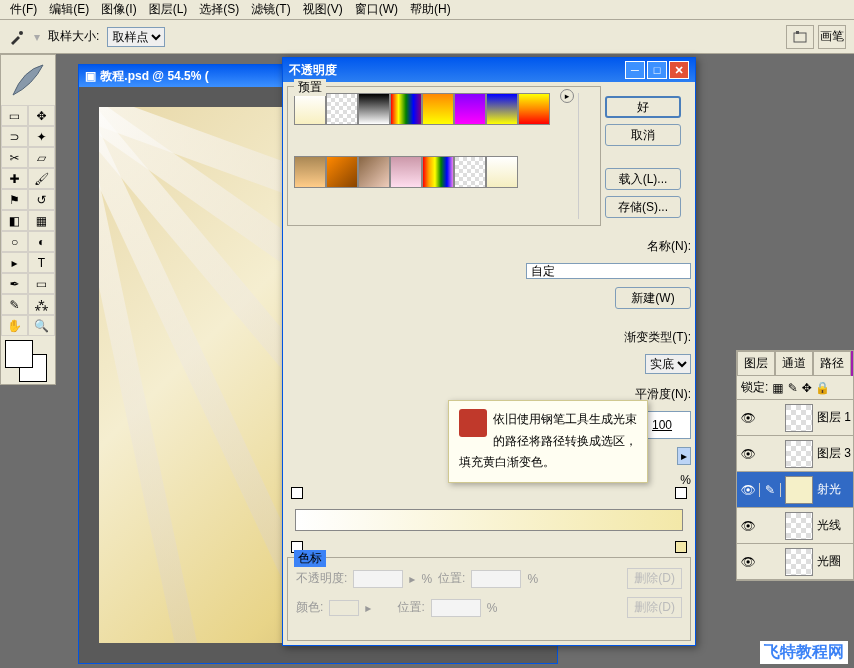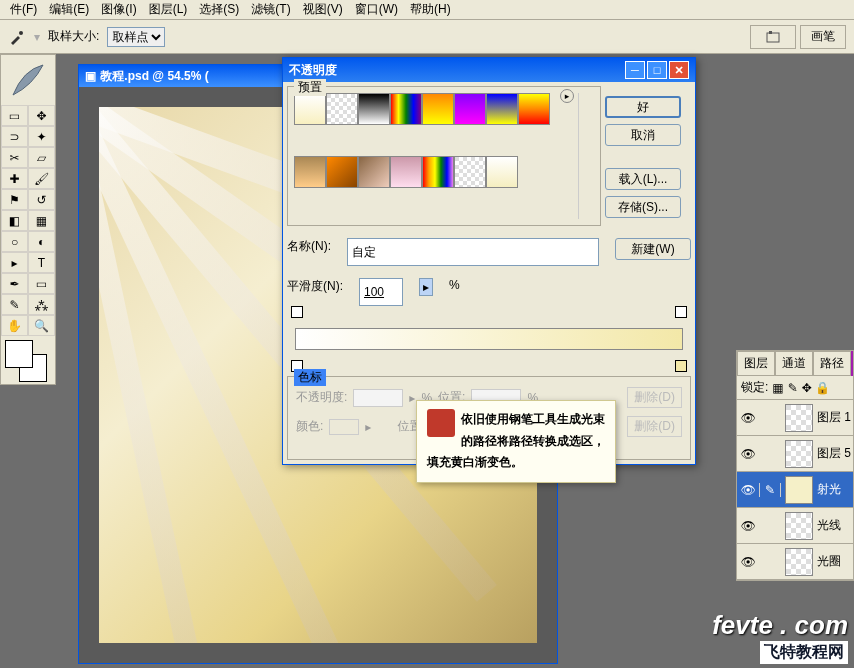--- a/index.html
+++ b/index.html
@@ -5,21 +5,21 @@
 * { box-sizing: border-box; margin: 0; padding: 0; font-family: "Microsoft YaHei", SimSun, sans-serif; font-size: 12px; }
 body { background: #6d6d6d; width: 854px; height: 668px; overflow: hidden; position: relative; }
 
 .menubar { background: #ece9d8; height: 20px; display: flex; align-items: center; padding: 0 4px; border-bottom: 1px solid #aca899; }
 .menubar span { padding: 13px 6px; cursor: default; }
 
 .toolbar { background: #ece9d8; height: 34px; display: flex; align-items: center; padding: 0 8px; border-bottom: 1px solid #aca899; gap: 8px; }
 .toolbar .eyedrop { width: 18px; height: 18px; }
 .toolbar select { height: 20px; font-size: 12px; border: 1px solid #7f9db9; }
 .toolbar .right { margin-left: auto; display: flex; gap: 4px; }
-.toolbar .right .ibtn { width: 46px; height: 24px; border: 1px solid #aca899; background: #ece9d8; display: flex; align-items: center; justify-content: center; }
+.toolbar .right .ibtn { width: 28px; height: 24px; border: 1px solid #aca899; background: #ece9d8; display: flex; align-items: center; justify-content: center; }
 
 .toolbox { position: absolute; left: 0; top: 54px; width: 56px; background: #ece9d8; border: 1px solid #aca899; }
 .toolbox .feather { height: 50px; display: flex; align-items: center; justify-content: center; }
 .toolbox .tools { display: grid; grid-template-columns: 1fr 1fr; }
 .toolbox .tool { width: 27px; height: 21px; border: 1px solid #d4d0c8; display: flex; align-items: center; justify-content: center; background: #ece9d8; }
 .toolbox .swatch { height: 48px; position: relative; }
 .toolbox .swatch .fg { position: absolute; left: 4px; top: 4px; width: 28px; height: 28px; background: #fff; border: 1px solid #000; }
 .toolbox .swatch .bg { position: absolute; left: 18px; top: 18px; width: 28px; height: 28px; background: #fff; border: 1px solid #000; }
 
 .doc-window { position: absolute; left: 78px; top: 64px; width: 480px; height: 600px; border: 1px solid #0054e3; }
@@ -40,57 +40,57 @@
 .presets .lbl { position: absolute; top: -8px; left: 6px; background: #ece9d8; padding: 0 4px; }
 .presets .swatches { display: flex; flex-wrap: wrap; gap: 0; width: 265px; }
 .presets .sw { width: 32px; height: 32px; border: 1px solid #888; }
 .presets .arrow { position: absolute; right: 26px; top: 2px; width: 14px; height: 14px; border: 1px solid #888; border-radius: 50%; display: flex; align-items: center; justify-content: center; font-size: 9px; }
 .presets .scroll { width: 16px; background: #ece9d8; border-left: 1px solid #ccc; margin-left: auto; }
 
 .btncol { position: absolute; right: 14px; top: 38px; display: flex; flex-direction: column; gap: 6px; }
 .pbtn { width: 76px; height: 22px; background: #ece9d8; border: 1px solid #7f9db9; border-radius: 3px; display: flex; align-items: center; justify-content: center; cursor: default; }
 .pbtn.primary { border: 2px solid #4a7ebb; }
 
-.row { display: flex; align-items: flex-start; gap: 16px; margin-top: 12px; }
+.row { display: flex; align-items: flex-end; gap: 8px; margin-top: 12px; flex-direction: column; }
 .row label { white-space: nowrap; }
 .row input[type=text] { height: 28px; border: 1px solid #7f9db9; padding: 0 4px; }
 .row select { height: 20px; border: 1px solid #7f9db9; }
 
 .gradbar-wrap { margin-top: 14px; position: relative; padding: 8px 8px; }
 .gradbar { height: 22px; border: 1px solid #888; background: linear-gradient(to right, #ffffff, #f3e8a8); position: relative; }
 .stop { position: absolute; width: 12px; height: 12px; background: #fff; border: 1px solid #000; }
 .stop.top { top: -14px; }
 .stop.bot { bottom: -14px; }
 
 .colorstops { border: 1px solid #aca899; padding: 10px 8px 14px 8px; margin-top: 18px; position: relative; }
 .colorstops .lbl { position: absolute; top: -8px; left: 6px; background: #3b82f6; padding: 0 4px; }
 .colorstops .crow { display: flex; align-items: center; gap: 6px; margin-bottom: 8px; color: #999; }
 .colorstops .crow .field { width: 50px; height: 18px; border: 1px solid #ccc; background: #f4f4f4; }
 .colorstops .crow .sw2 { width: 30px; height: 16px; border: 1px solid #ccc; }
 .colorstops .crow .dbtn { border: 1px solid #ccc; padding: 1px 6px; color: #bbb; margin-left: auto; }
 
-.tooltip { position: absolute; left: 416px; top: 400px; width: 200px; background: #fffef2; border: 1px solid #d0c890; padding: 8px 10px; box-shadow: 2px 2px 6px rgba(0,0,0,0.3); line-height: 1.8; font-weight: bold; }
+.tooltip { position: absolute; left: 448px; top: 400px; width: 200px; background: #fffef2; border: 1px solid #d0c890; padding: 8px 10px; box-shadow: 2px 2px 6px rgba(0,0,0,0.3); line-height: 1.8; }
 .tooltip .stamp { float: left; width: 28px; height: 28px; background: #c0392b; margin-right: 6px; border-radius: 3px; }
 
 .layers { position: absolute; right: 0; top: 350px; width: 118px; background: #ece9d8; border: 1px solid #aca899; }
 .layers .tabs { display: flex; background: #a21caf; }
 .layers .tab { padding: 3px 6px; border: 1px solid #aca899; background: #ece9d8; }
 .layers .opts { display: flex; align-items: center; padding: 4px; gap: 4px; border-bottom: 1px solid #aca899; }
 .layers .opts select { width: 60px; height: 18px; }
 .layers .lock { display: flex; align-items: center; padding: 3px 4px; gap: 4px; border-bottom: 1px solid #aca899; font-size: 11px; }
 .layers .litem { display: flex; align-items: center; height: 36px; border-bottom: 1px solid #aca899; }
 .layers .litem .eye { width: 22px; display: flex; justify-content: center; }
 .layers .litem .link { width: 22px; border-left: 1px solid #ccc; border-right: 1px solid #ccc; display: flex; justify-content: center; }
 .layers .litem .thumb { width: 28px; height: 28px; border: 1px solid #888; margin: 0 4px; background: repeating-conic-gradient(#fff 0 25%, #ddd 0 50%) 0 0/10px 10px; }
 .layers .litem.sel { background: #316ac5; color: #fff; }
 .layers .litem.sel .thumb { background: #f5f0c8; }
 
 .watermark { position: absolute; right: 6px; bottom: 4px; color: #fff; text-align: right; }
 .watermark .u { font-size: 26px; font-weight: bold; font-style: italic; text-shadow: 1px 1px 2px #000; }
-.watermark .cn { background: #fff; color: #0f172a; font-weight: bold; padding: 1px 4px; font-size: 16px; display: inline-block; }
+.watermark .cn { background: #fff; color: #3b82f6; font-weight: bold; padding: 1px 4px; font-size: 16px; display: inline-block; }
 </style>
 </head>
 <body>
 
 <div class="menubar">
   <span>件(F)</span>
   <span>编辑(E)</span>
   <span>图像(I)</span>
   <span>图层(L)</span>
   <span>选择(S)</span>
@@ -218,20 +218,24 @@
       <div class="pbtn">载入(L)...</div>
       <div class="pbtn">存储(S)...</div>
     </div>
 
     <div class="row">
       <label>名称(N):</label>
       <input type="text" style="flex: 1 1 0%;" value="自定">
       <div class="pbtn">新建(W)</div>
     </div>
 
+    <div class="row" style="margin-top:20px">
+      <label>渐变类型(T):</label>
+      <select><option>实底</option></select>
+    </div>
     <div class="row">
       <label>平滑度(N):</label>
       <input type="text" style="width: 44px; text-decoration: underline;" value="100">
       <span style="background:#bcd4f6;border:1px solid #7f9db9;padding:1px 3px">▸</span>
       <span>%</span>
     </div>
 
     <div class="gradbar-wrap">
       <div class="stop top" style="left:4px"></div>
       <div class="stop top" style="right:4px"></div>
@@ -286,21 +290,21 @@
   <div class="litem">
     <div class="eye">👁</div>
     <div class="link"></div>
     <div class="thumb"></div>
     <span>图层 1</span>
   </div>
   <div class="litem">
     <div class="eye">👁</div>
     <div class="link"></div>
     <div class="thumb"></div>
-    <span>图层 5</span>
+    <span>图层 3</span>
   </div>
   <div class="litem sel">
     <div class="eye">👁</div>
     <div class="link">✎</div>
     <div class="thumb"></div>
     <span>射光</span>
   </div>
   <div class="litem">
     <div class="eye">👁</div>
     <div class="link"></div>
@@ -309,15 +313,14 @@
   </div>
   <div class="litem">
     <div class="eye">👁</div>
     <div class="link"></div>
     <div class="thumb"></div>
     <span>光圈</span>
   </div>
 </div>
 
 <div class="watermark">
-  <div class="u">fevte . com</div>
   <div class="cn">飞特教程网</div>
 </div>
 
 </body></html>

